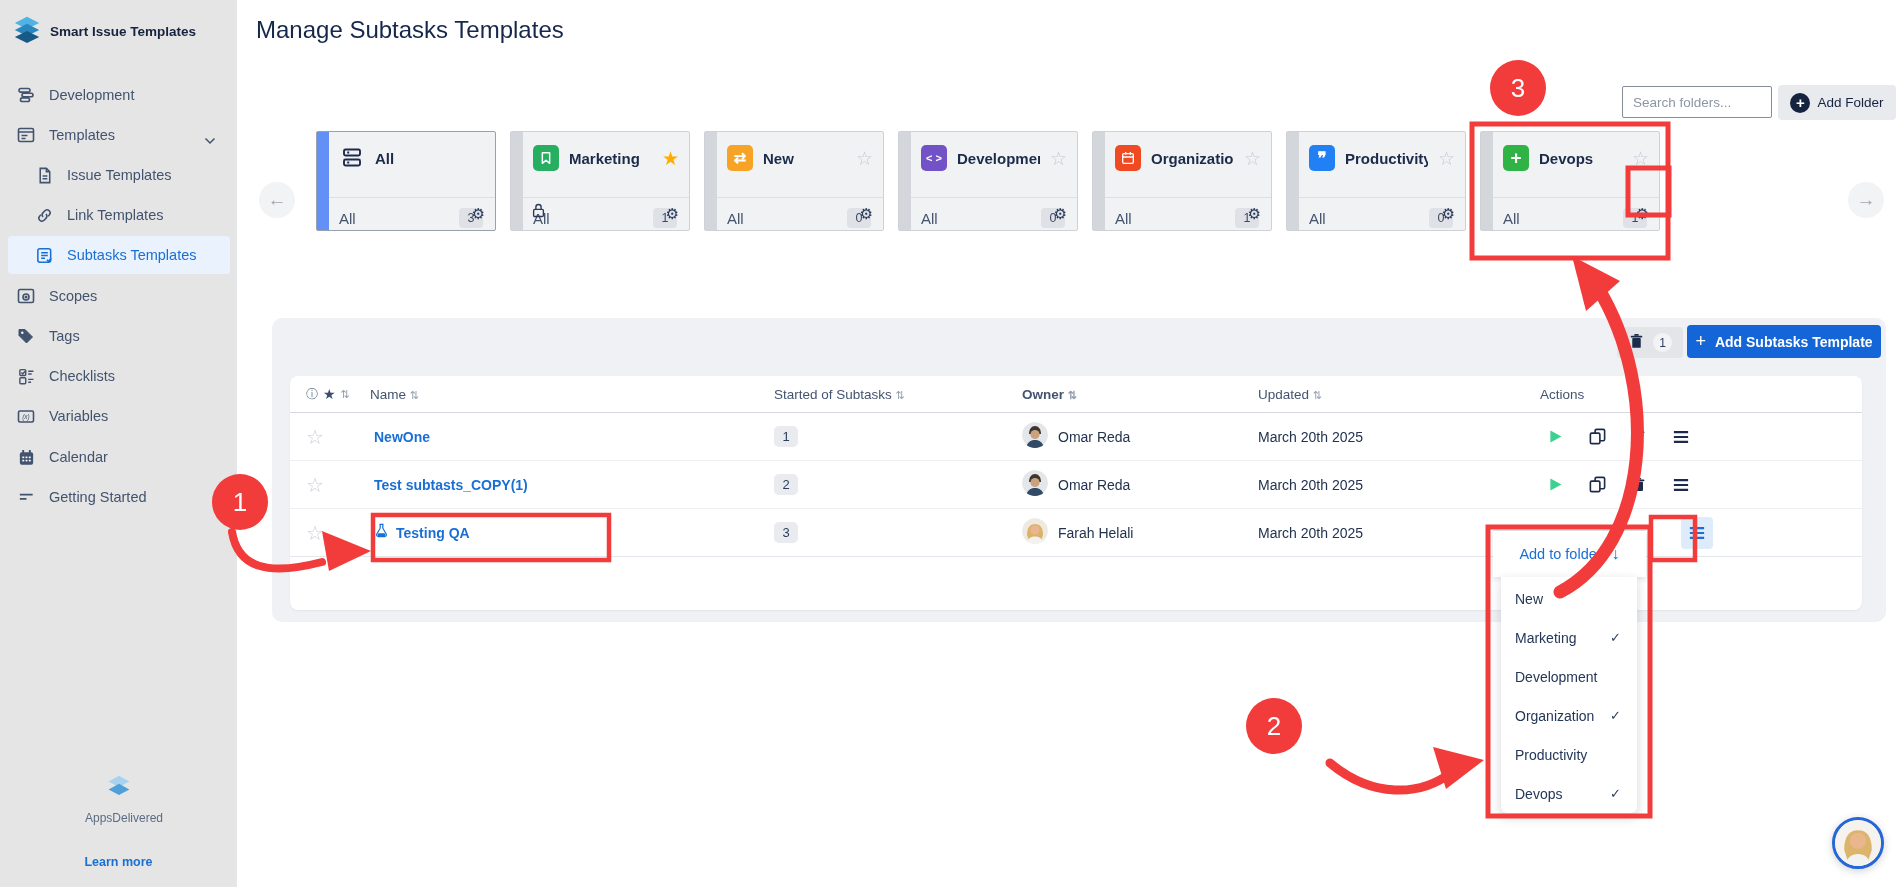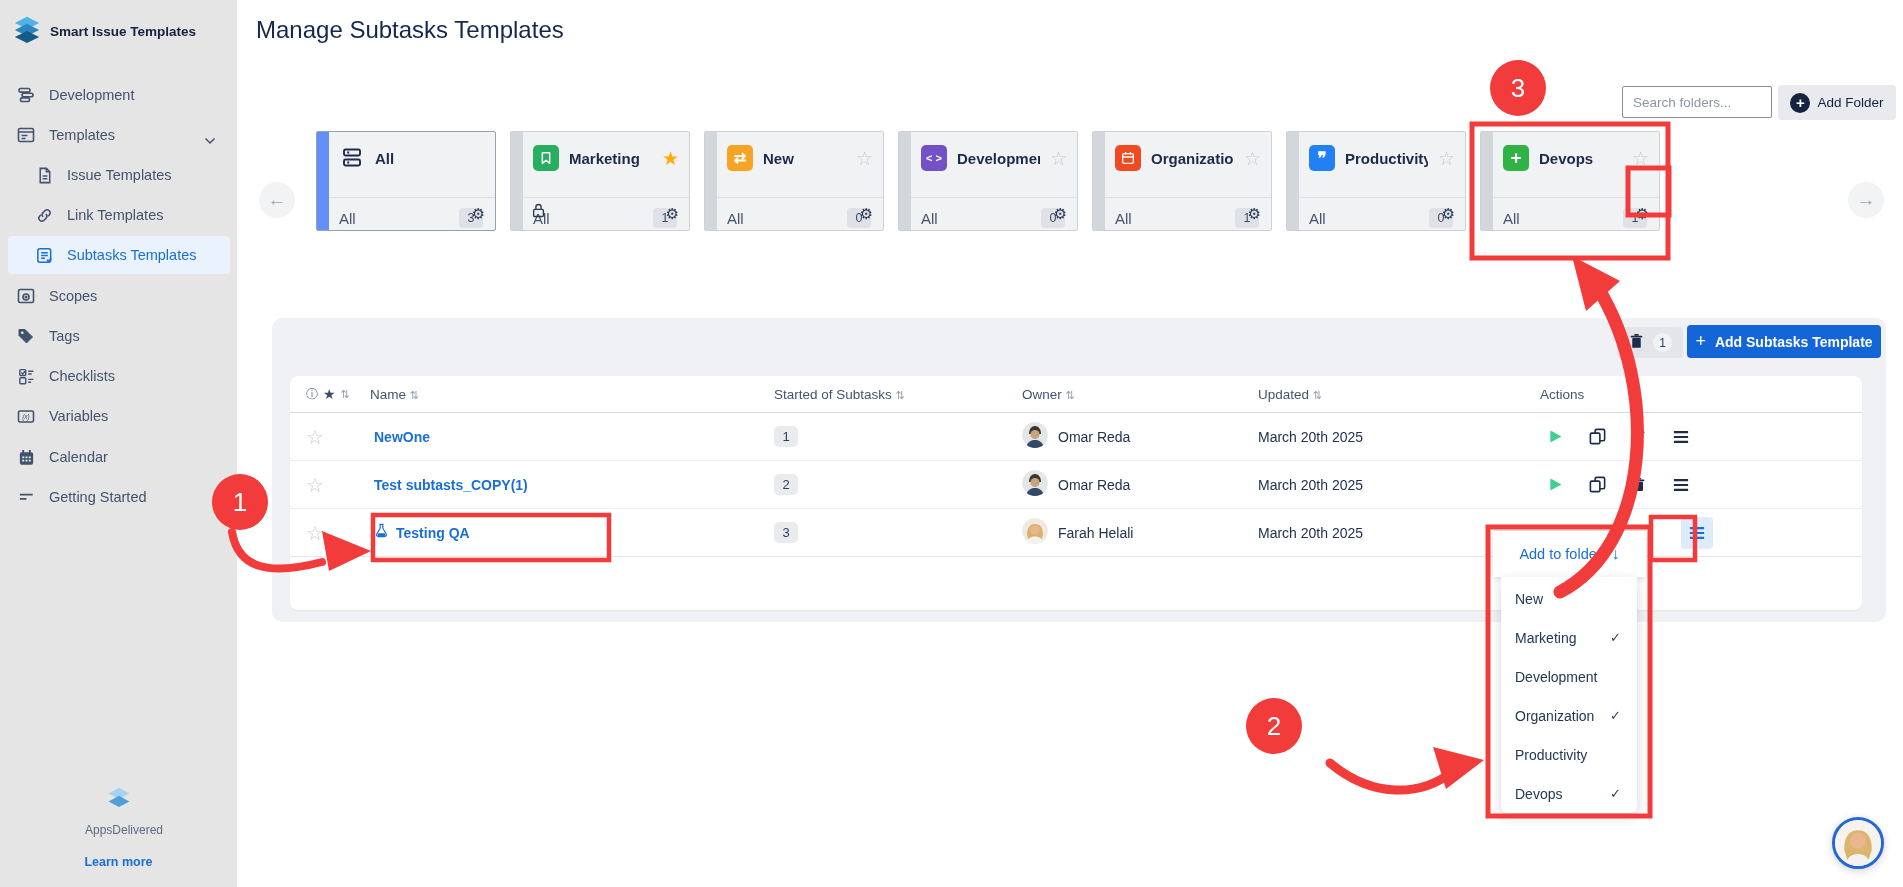--- a/index.html
+++ b/index.html
@@ -10,21 +10,21 @@
   #sidebar { position:absolute; left:0; top:0; width:237px; height:887px; background:#e5e5e5; border-right:1px solid #e4e7ea; }
   .logo-row { position:absolute; left:12px; top:14px; display:flex; align-items:center; gap:8px; }
   .logo-row .brand { font-size:13.5px; font-weight:bold; color:#16233f; }
   .nav-item { position:absolute; left:8px; width:222px; height:38px; display:flex; align-items:center; gap:13px; padding-left:8px; color:#42536e; font-size:14.5px; cursor:default; border-radius:4px; }
   .nav-item .nicon { width:20px; height:20px; flex:0 0 20px; display:flex; align-items:center; justify-content:center; }
   .nav-item.sub { padding-left:26px; }
   .nav-item.active { background:#e9f2fd; color:#1a6fd4; }
   .nav-chevron { position:absolute; right:14px; top:16px; }
   .side-footer { position:absolute; left:0; bottom:18px; width:237px; text-align:center; }
   .side-footer .fbrand { font-size:12px; color:#5d6b82; margin-top:8px;padding-left:11px; }
-  .side-footer .flink { font-size:12.5px; font-weight:bold; color:#1a6fd4; margin-top:18px; cursor:pointer; }
+  .side-footer .flink { font-size:12.5px; font-weight:bold; color:#1a6fd4; margin-top:30px; cursor:pointer; }
 
   
   #page-title { position:absolute; left:256px; top:16px; font-size:24px; font-weight:normal; color:#15284b; }
 
   
   .carousel-arrow { position:absolute; width:36px; height:36px; border-radius:50%; background:#f2f3f5; color:#9aa3af; font-size:19px; display:flex; align-items:center; justify-content:center; top:182px; cursor:pointer; }
   #arrow-left { left:259px; } #arrow-right { left:1848px; }
   #cards-row { position:absolute; left:316px; top:131px; display:flex; gap:14px; }
   .fcard { position:relative; width:180px; height:100px; background:#f1f2f4; border:1px solid #ced2d8; border-radius:2px; }
   .fcard.selected { border:1.5px solid #99a1ac; }
@@ -56,21 +56,21 @@
   #bulk-delete-btn .cnt { width:19px; height:19px; border-radius:50%; background:#f2f3f5; font-size:12px; color:#2c3e5d; display:flex; align-items:center; justify-content:center; }
   #add-template-btn { position:absolute; left:1415px; top:7px; width:194px; height:33px; background:#1465d8; border:none; border-radius:4px; color:#fff; font-size:14px; font-weight:bold; display:flex; align-items:center; justify-content:center; gap:9px; cursor:pointer; }
   #add-template-btn .plus { font-size:18px; font-weight:normal; }
   #table-card { position:absolute; left:18px; top:58px; width:1572px; height:234px; background:#fff; border-radius:8px; box-shadow:0 1px 2px rgba(20,30,60,.06); }
   .tgrid { display:grid; grid-template-columns:64px 370px 250px 240px 290px 1fr; align-items:center; padding-left:16px; }
   #thead { height:37px; border-bottom:1px solid #d6d9dd; color:#44546f; font-size:13.5px; }
   #thead .hfav { display:flex; align-items:center; gap:5px; padding-left:0; }
   .sorter { font-size:11px; color:#95a0af; }
   .info-glyph { font-size:12px; color:#6b7a90; }
   .star-head { color:#3c4e6e; font-size:14px; }
-  .hcell.subtasks { padding-left:34px; } .hcell.owner { padding-left:32px; }
+  .hcell.subtasks { padding-left:34px; } .hcell.owner { padding-left:32px;font-weight:bold; }
   .hcell.updated { padding-left:28px; } .hcell.actions { padding-left:20px; }
   .trow { height:48px; border-bottom:1px solid #eceef1; font-size:14px; color:#22324f; }
   .trow:last-child { border-bottom:1px solid #e3e6ea; }
   .row-star { font-size:20px; color:#c9ced6; cursor:pointer; }
   .tname { color:#1a6fd4; font-weight:bold; padding-left:4px; display:flex; align-items:center; gap:7px; cursor:pointer; }
   .tcount { margin-left:34px; } .towner { padding-left:32px; display:flex; align-items:center; gap:10px; }
   .tupdated { padding-left:28px; }
   .badge-num { min-width:24px; height:21px; padding:0 7px; background:#e9ebee; border-radius:5px; font-size:13px; color:#2c3e5d; display:inline-flex; align-items:center; justify-content:center; }
   .tactions { padding-left:25px; display:flex; align-items:center; gap:22px; }
   .act { width:20px; height:20px; display:flex; align-items:center; justify-content:center; cursor:pointer; }

